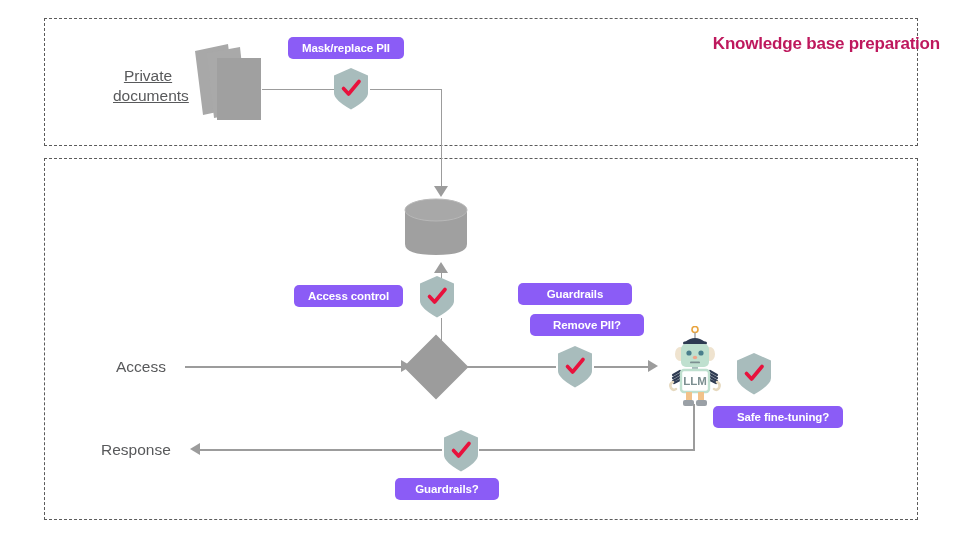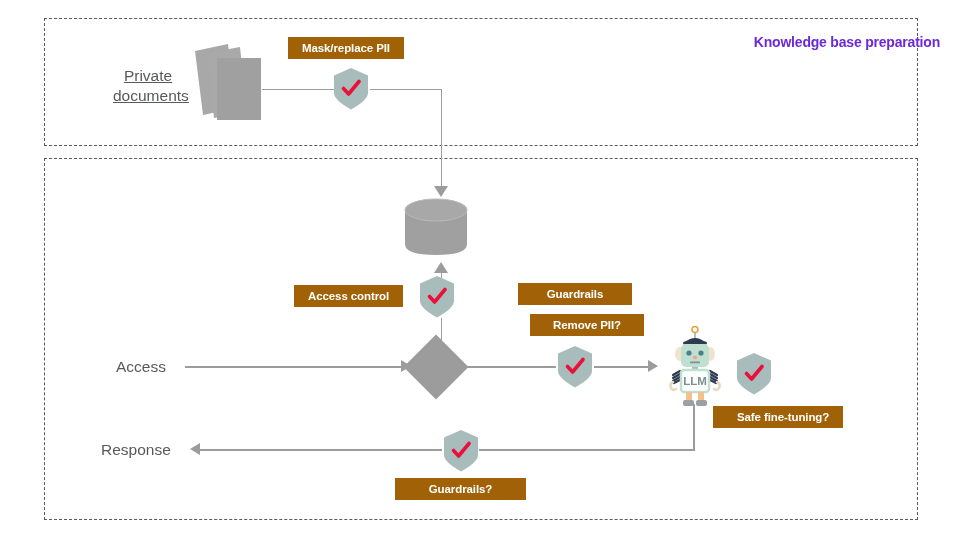--- a/index.html
+++ b/index.html
@@ -15,23 +15,23 @@
     position:absolute;
     border:1.5px dashed #5b5b5b;
     box-sizing:border-box;
     background:transparent;
   }
   #sec-kb{left:44px;top:18px;width:874px;height:128px;}
   #sec-prod{left:44px;top:158px;width:874px;height:362px;}
 
   .section-title{
     position:absolute;
-    font-size:14px;
+    font-size:17px;
     font-weight:bold;
-    color:#6d28d9;
+    color:#be185d;
     letter-spacing:-0.2px;
     white-space:nowrap;
   }
   #title-kb{right:20px;top:34px;}
   #title-prod{right:22px;top:186px;}
 
   
   .label{
     position:absolute;
     font-size:15.5px;
@@ -40,39 +40,39 @@
     white-space:nowrap;
   }
   #lbl-private{left:113px;top:66px;text-align:center;width:70px;text-decoration:underline;}
   #lbl-private span{display:block;}
   #lbl-prompt{left:116px;top:357px;}
   #lbl-response{left:101px;top:440px;}
 
   
   .pill{
     position:absolute;
-    background:#a16207;
+    background:#8b5cf6;
     color:#ffffff;
     font-size:11.5px;
     font-weight:bold;
-    border-radius:0;
+    border-radius:5px;
     padding:0 14px;
     height:22px;
     line-height:22px;
     white-space:nowrap;
     letter-spacing:-0.1px;
     text-align:center;
     box-sizing:border-box;
   }
   #pill-mask{left:288px;top:37px;}
   #pill-access{left:294px;top:285px;}
   #pill-guardrails{left:518px;top:283px;width:114px;}
   #pill-removepii{left:518px;top:314px;width:114px;margin-left:12px;}
   #pill-safeft{left:713px;top:406px;padding-left:24px;}
-  #pill-guardrails2{left:395px;top:478px;width:131px;}
+  #pill-guardrails2{left:395px;top:478px;width:104px;}
 
   
   .ln{position:absolute;background:#9c9c9c;}
   .lnh{height:1.6px;}
   .lnv{width:1.6px;}
 
   
   .arrow{position:absolute;width:0;height:0;}
   .arrow-right{border-top:6px solid transparent;border-bottom:6px solid transparent;border-left:10px solid #9c9c9c;}
   .arrow-left{border-top:6px solid transparent;border-bottom:6px solid transparent;border-right:10px solid #9c9c9c;}

